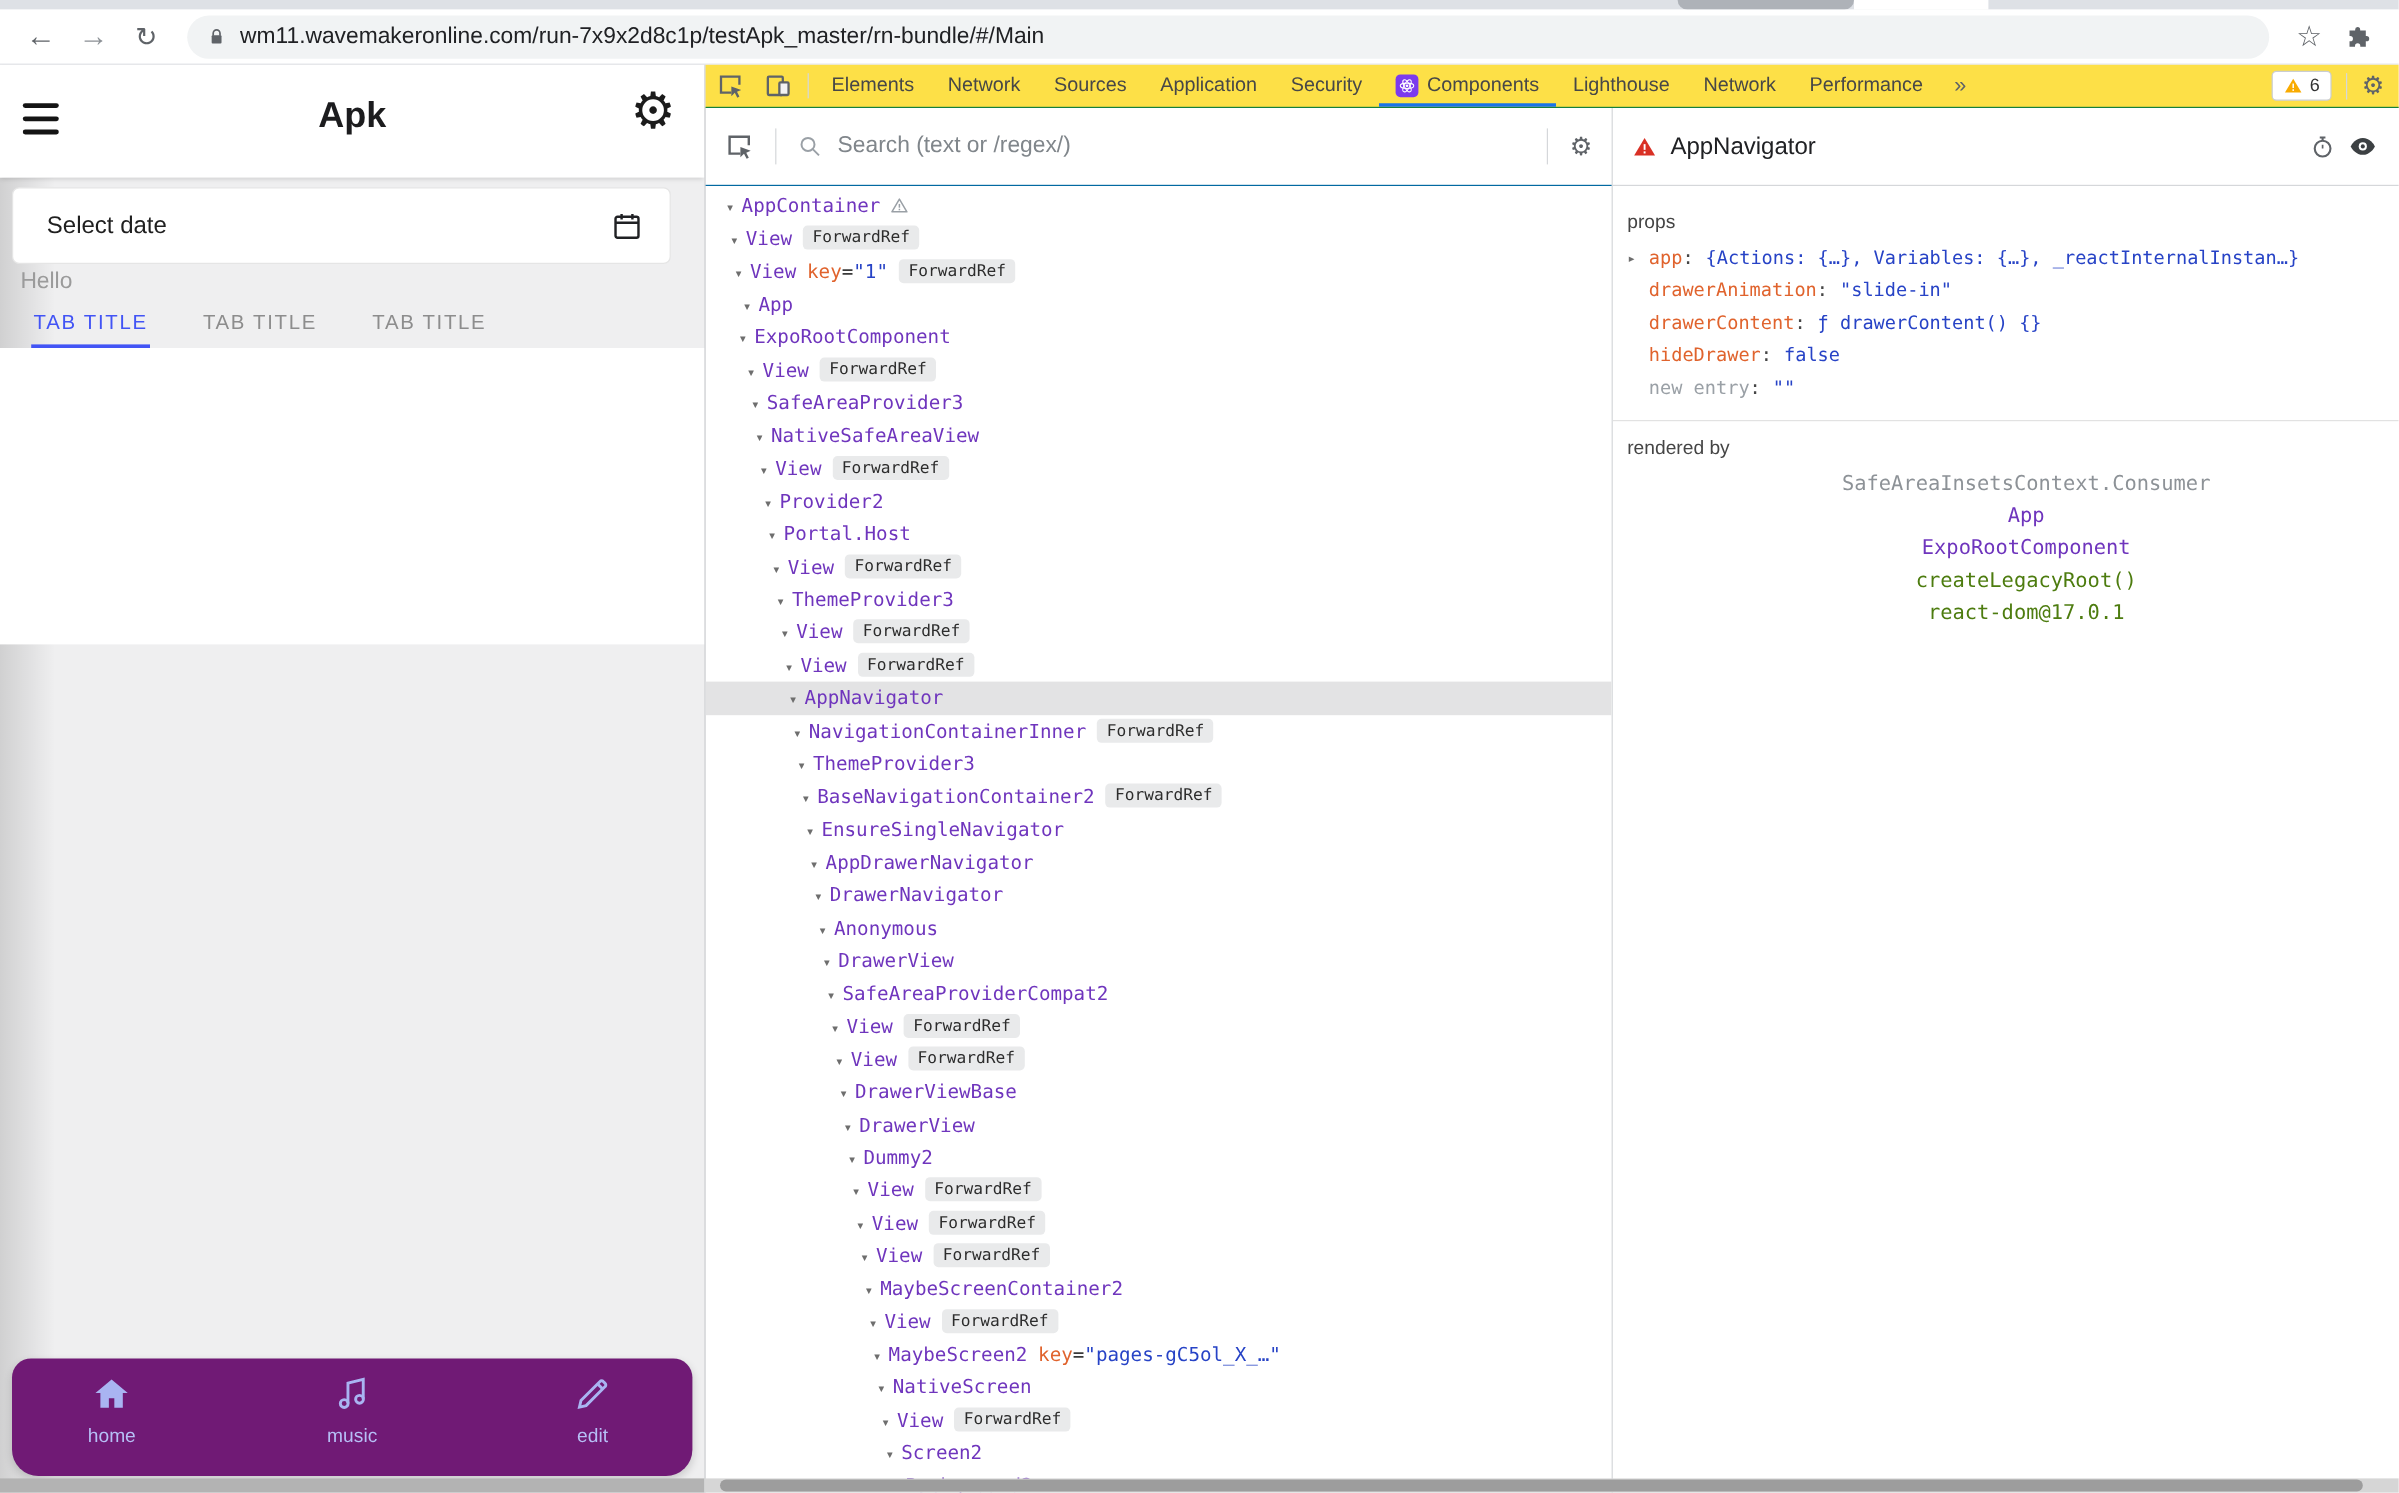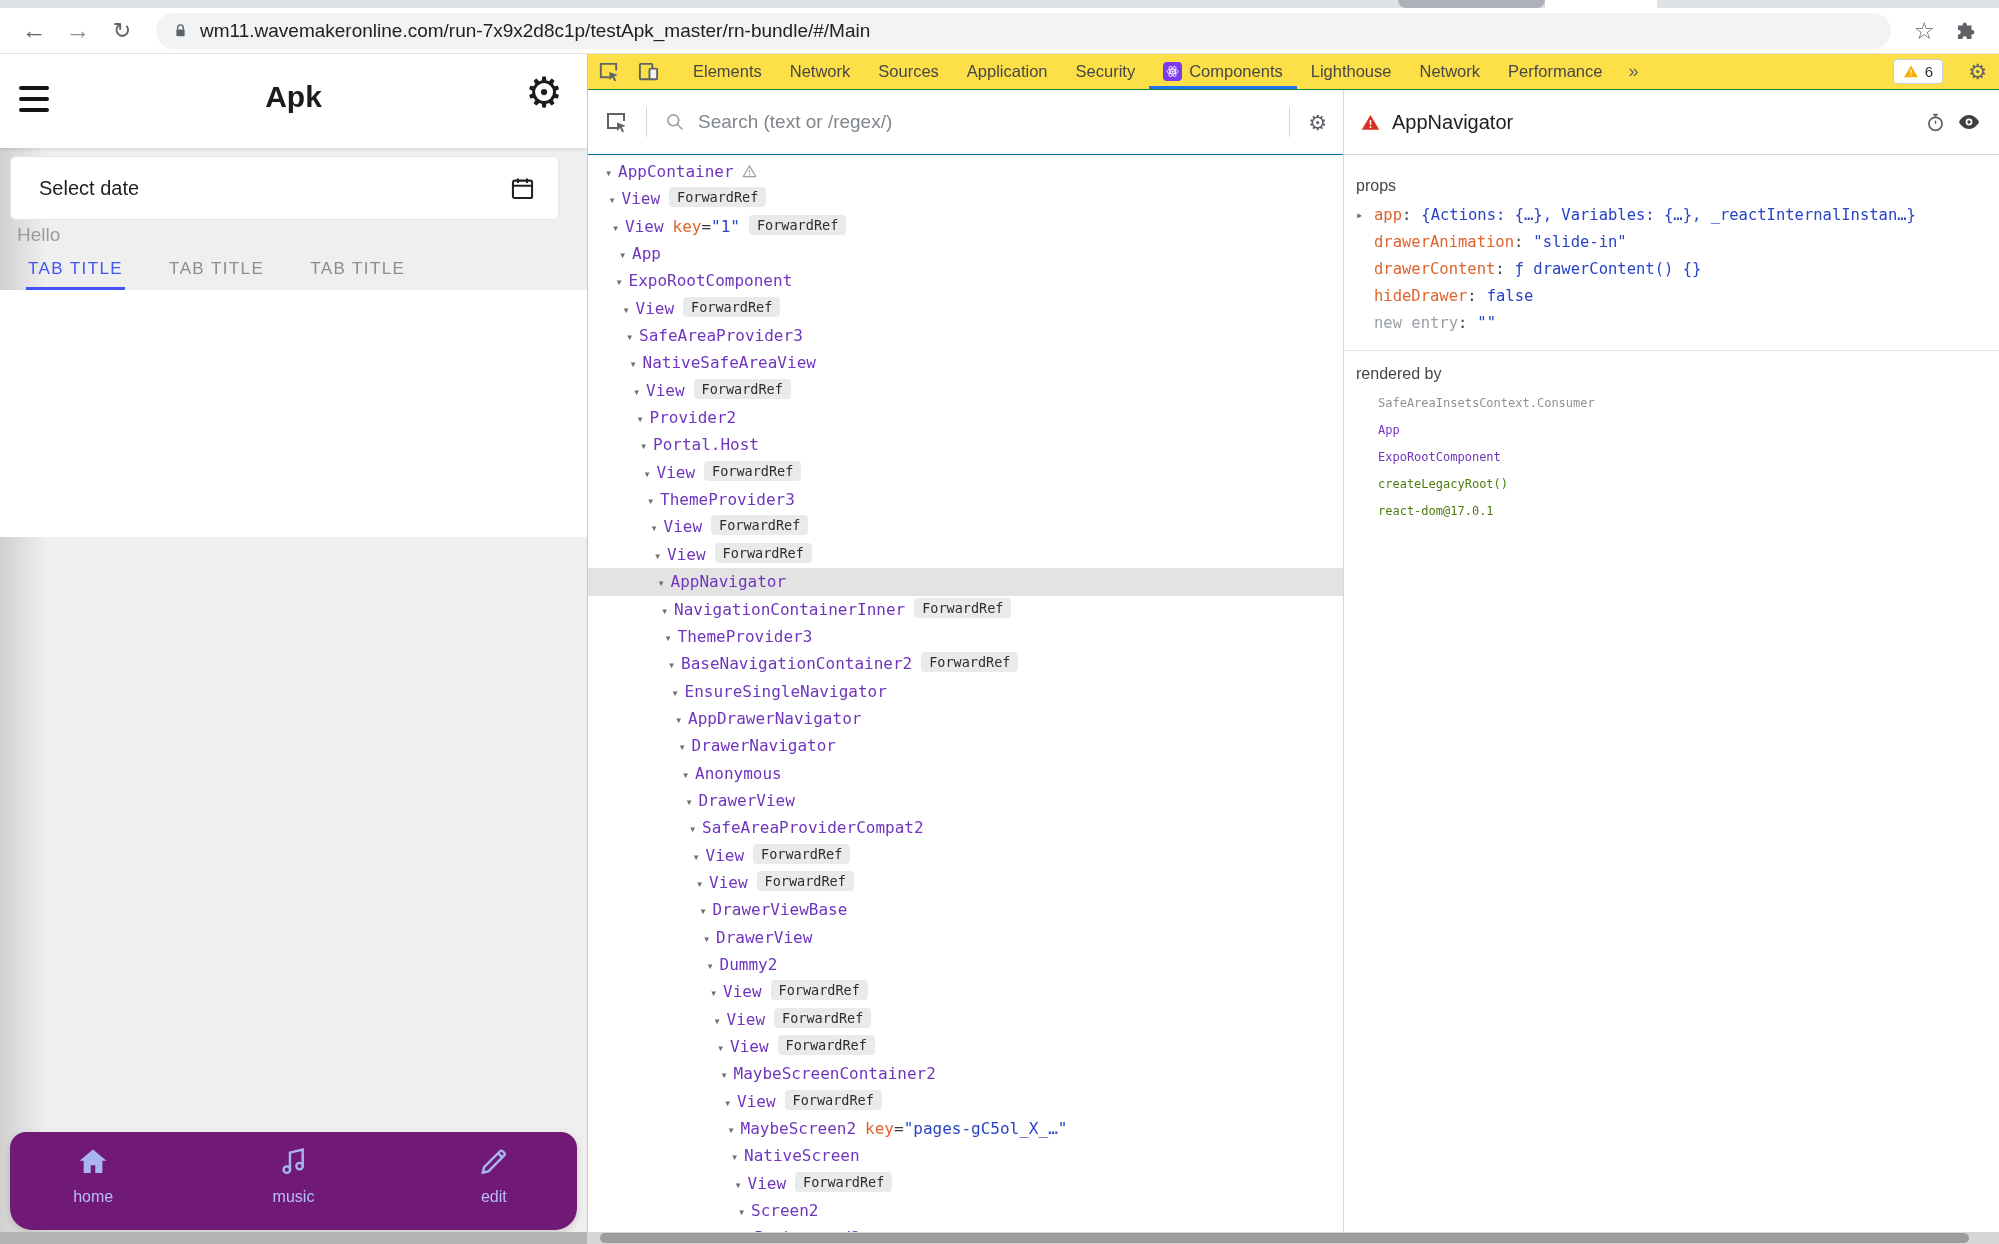--- a/index.html
+++ b/index.html
@@ -91,22 +91,22 @@
   #details-body{flex:1;padding-top:22px;overflow:hidden;}
   .sec-label{font-size:16px;color:#454545;padding-left:12px;margin-bottom:7px;}
   .prow{font-family:"DejaVu Sans Mono",monospace;font-size:15.5px;height:27px;line-height:27px;
         padding-left:30px;position:relative;white-space:nowrap;overflow:hidden;}
   .expander{position:absolute;left:12px;color:#6e6e6e;font-size:12px;}
   .pkey{color:#e0632d;}
   .pkey.muted{color:#9aa0a6;}
   .colon{color:#454545;margin-right:10px;}
   .pval{color:#2743c6;}
   .divider{border-top:1px solid #e2e2e2;margin:13px 0 14px 0;}
-  .rrow{font-family:"DejaVu Sans Mono",monospace;font-size:12px;height:27px;line-height:27px;
-        padding-left:34px;white-space:nowrap;}
+  .rrow{font-family:"DejaVu Sans Mono",monospace;font-size:17px;height:27px;line-height:27px;
+        padding-left:34px;white-space:nowrap;text-align:center;}
   .rrow.muted{color:#8d9297;}
   .rrow.comp{color:#6f35bd;}
   .rrow.plain{color:#4d7c0f;}
 
   
   #bottom-strip{position:absolute;left:0;top:1232px;width:1999px;height:12px;z-index:10;}
   #strip-app{position:absolute;left:0;top:0;width:587px;height:12px;background:#b3b3b3;}
   #strip-track{position:absolute;left:587px;right:0;top:0;height:12px;background:#d6d6d6;}
   #strip-thumb{position:absolute;left:600px;right:30px;top:1px;height:10px;background:#9d9d9d;border-radius:5px;}
 </style>

